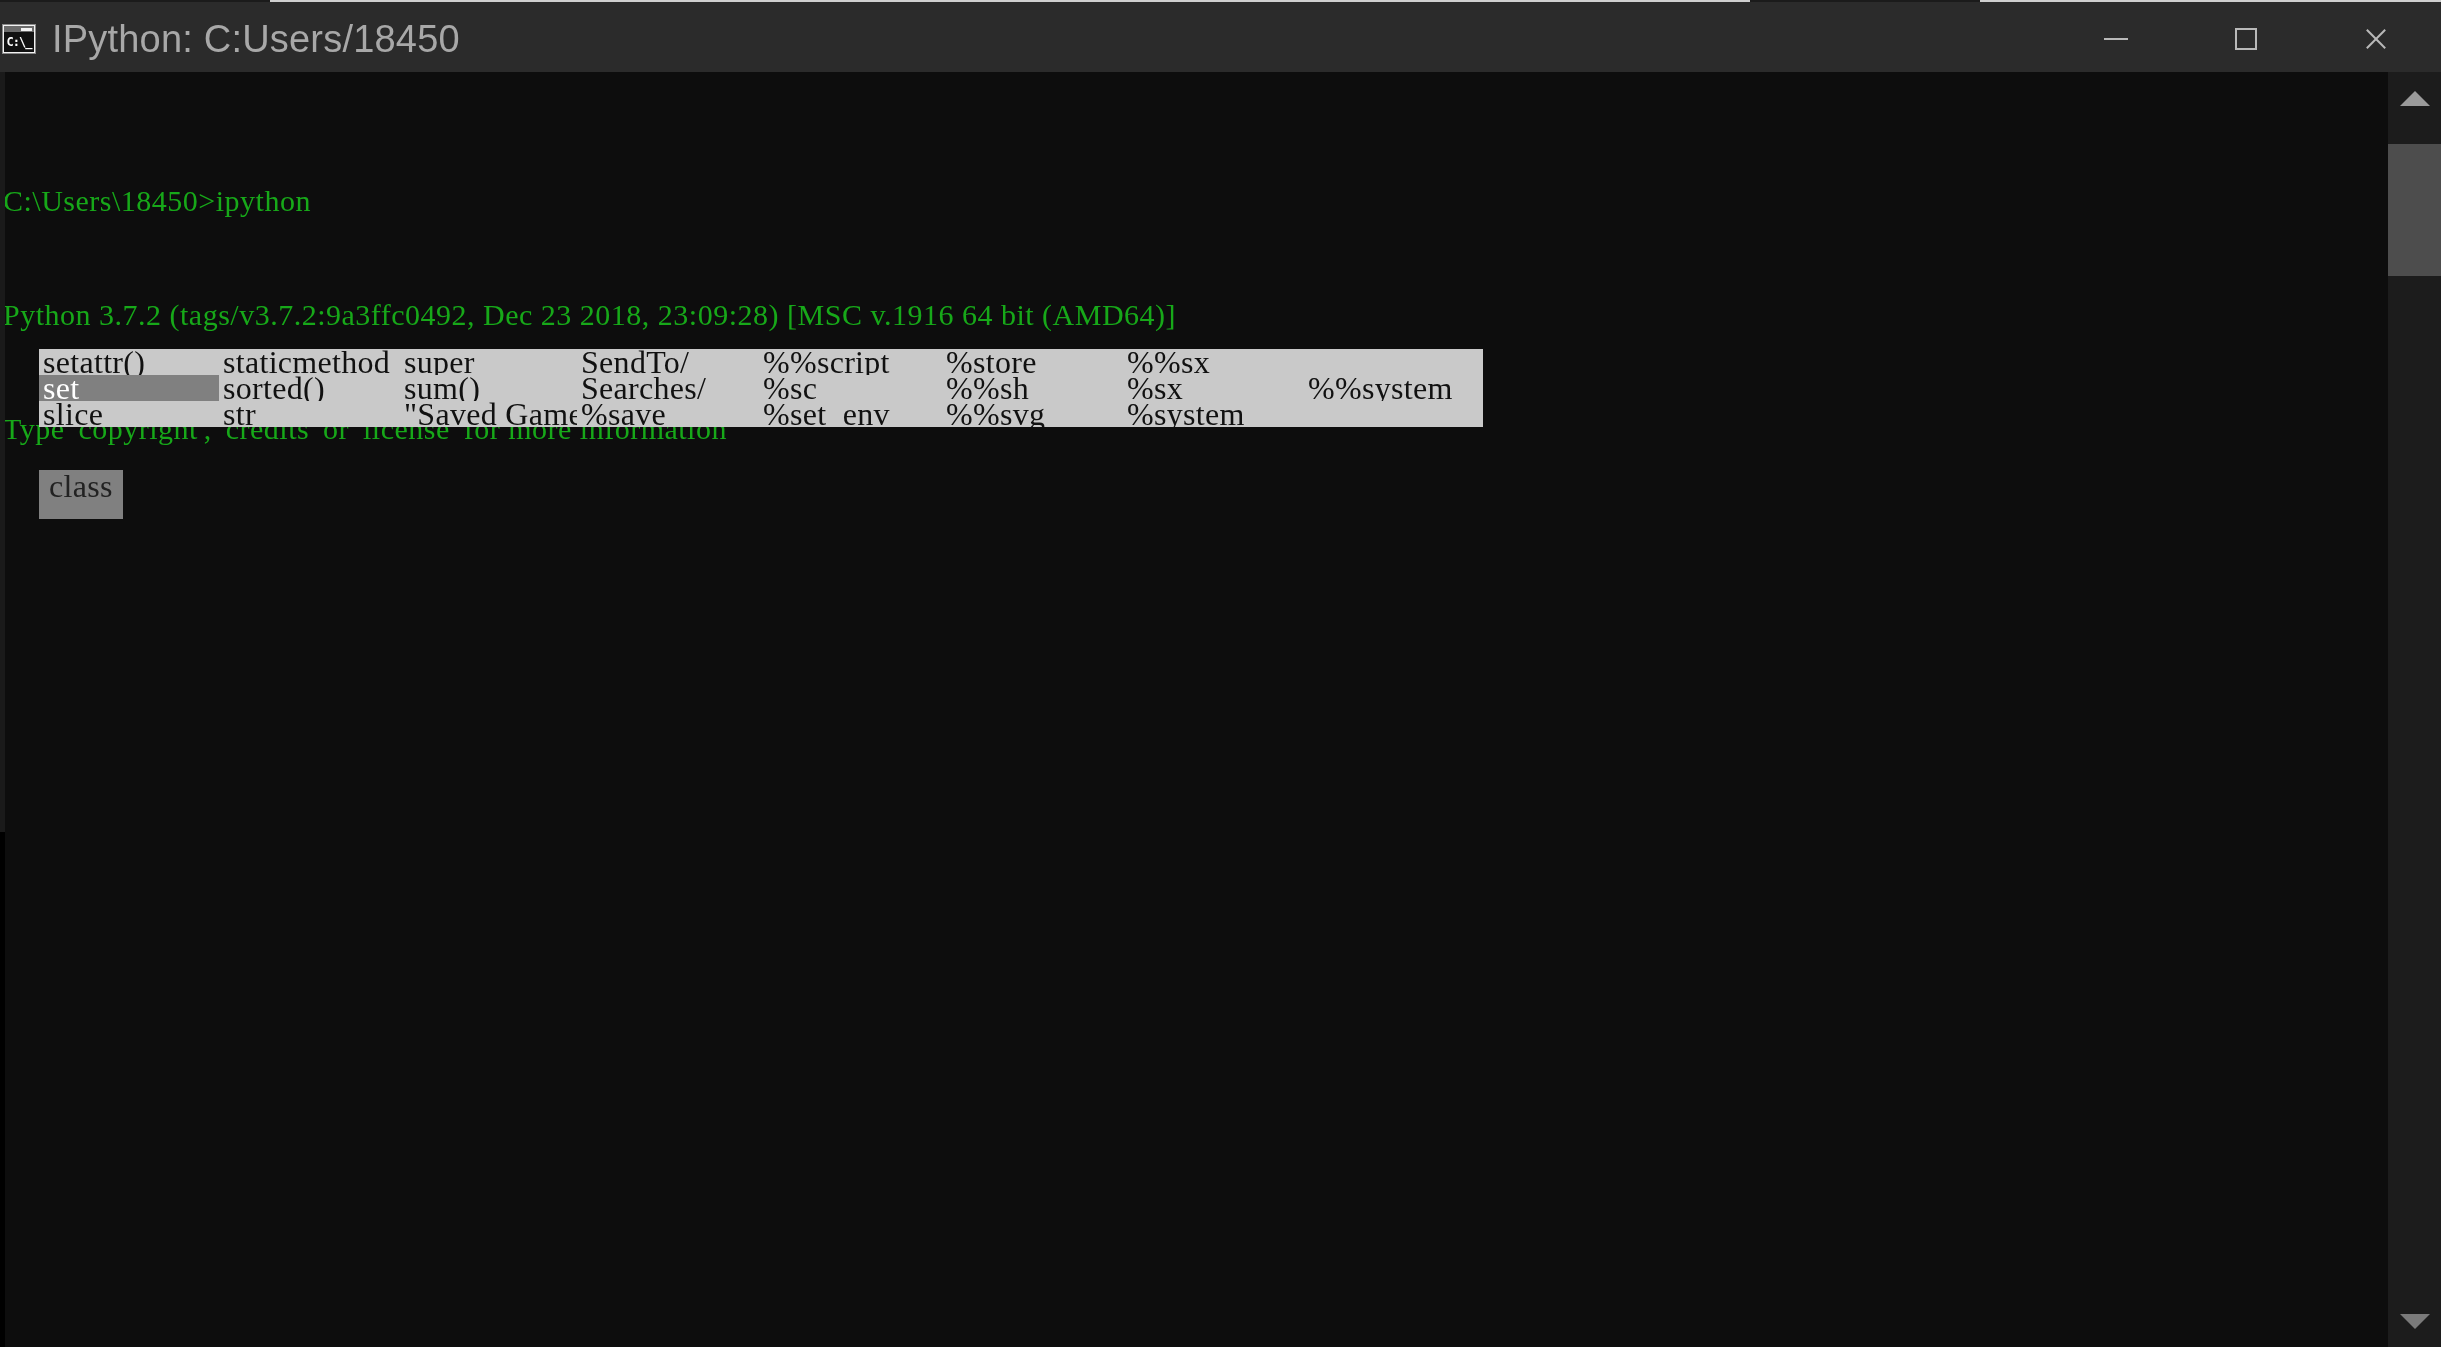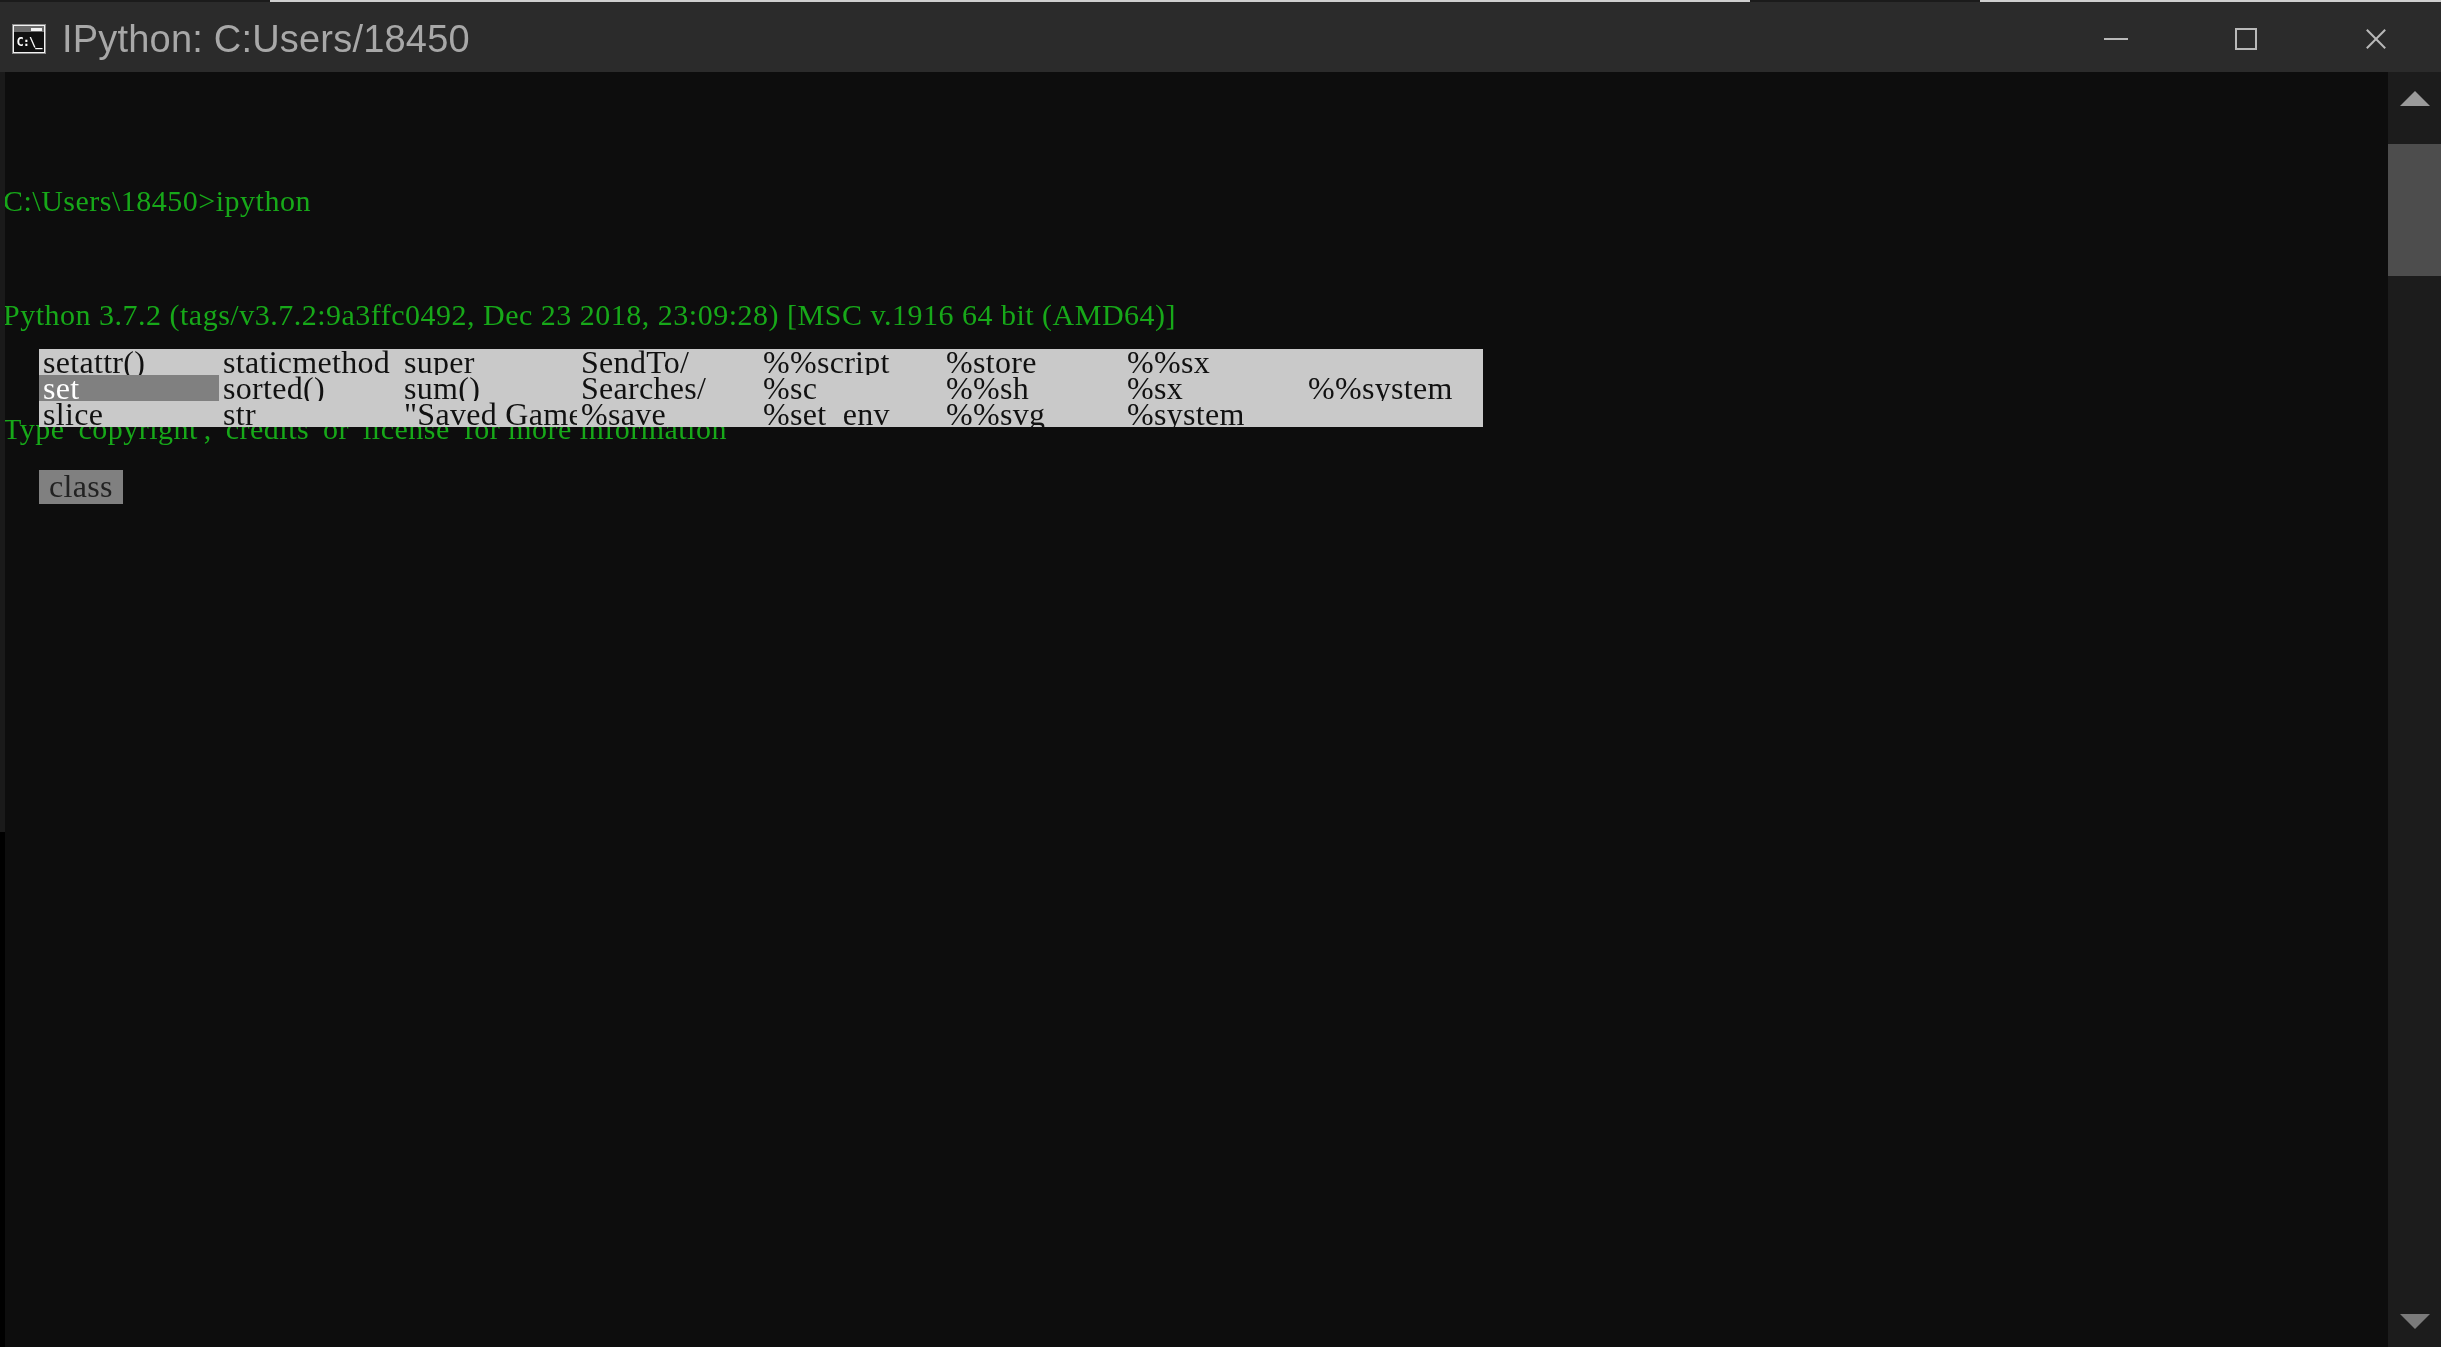--- a/index.html
+++ b/index.html
@@ -53,21 +53,21 @@
     left: 0; top: 6px;
     width: 2441px;
     height: 66px;
     background: #2b2b2b;
     display: flex;
     align-items: center;
   }
   .titlebar-left {
     display: flex;
     align-items: center;
-    padding-left: 12px;
+    padding-left: 2px;
     flex: 1 1 auto;
     min-width: 0;
   }
   .app-icon {
     width: 34px;
     height: 30px;
     background: #f2f2f2;
     border: 1px solid #8a8a8a;
     position: relative;
     flex: 0 0 auto;
@@ -231,21 +231,21 @@
   
   .comp-meta {
     position: absolute;
     left: 39px;
     top: 470px;
     background: #808080;
     color: #222222;
     font-family: "Liberation Serif", "DejaVu Serif", serif;
     font-size: 32px;
     line-height: 30px;
-    padding: 1px 10px 3px 10px;
+    padding: 1px 10px 18px 10px;
     white-space: pre;
     z-index: 5;
     letter-spacing: 0.3px;
     text-align: right;
   }
 
   
   .scrollbar {
     position: absolute;
     right: 0; top: 72px;

